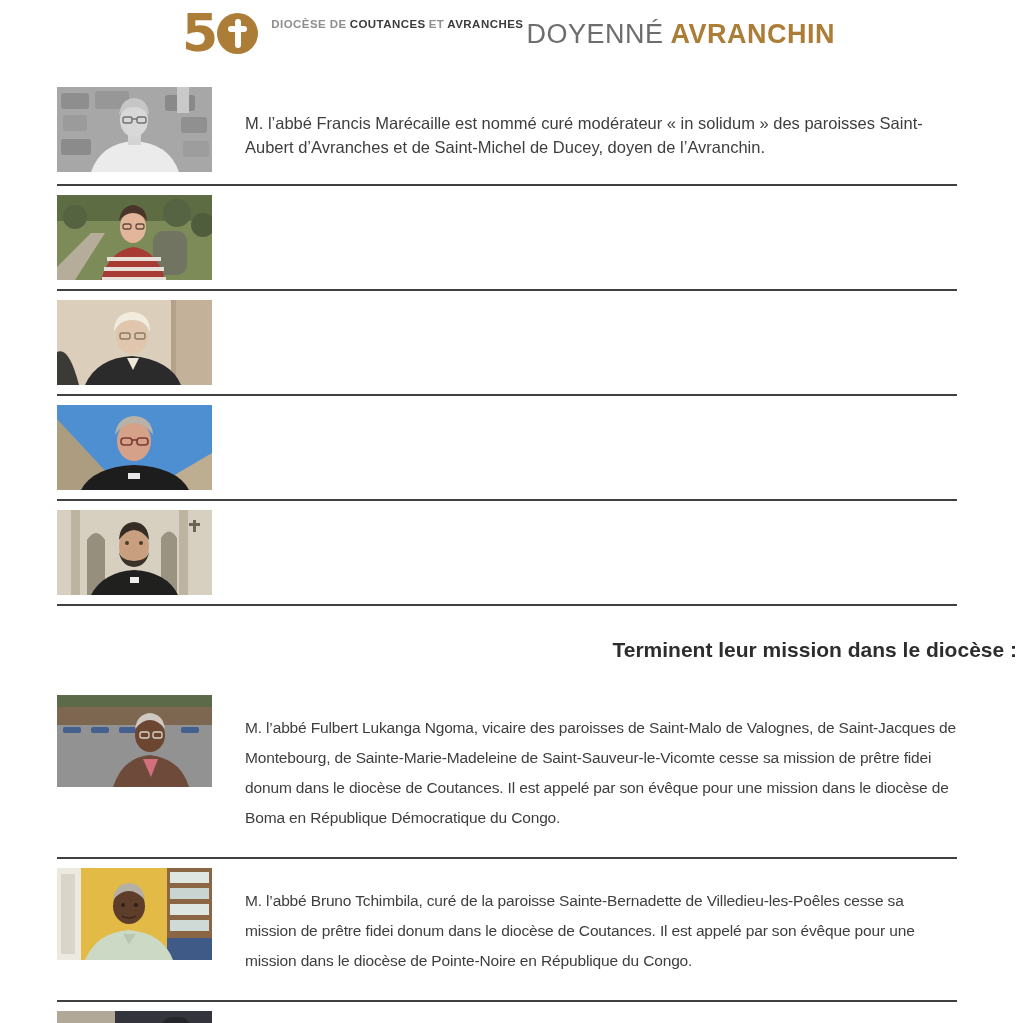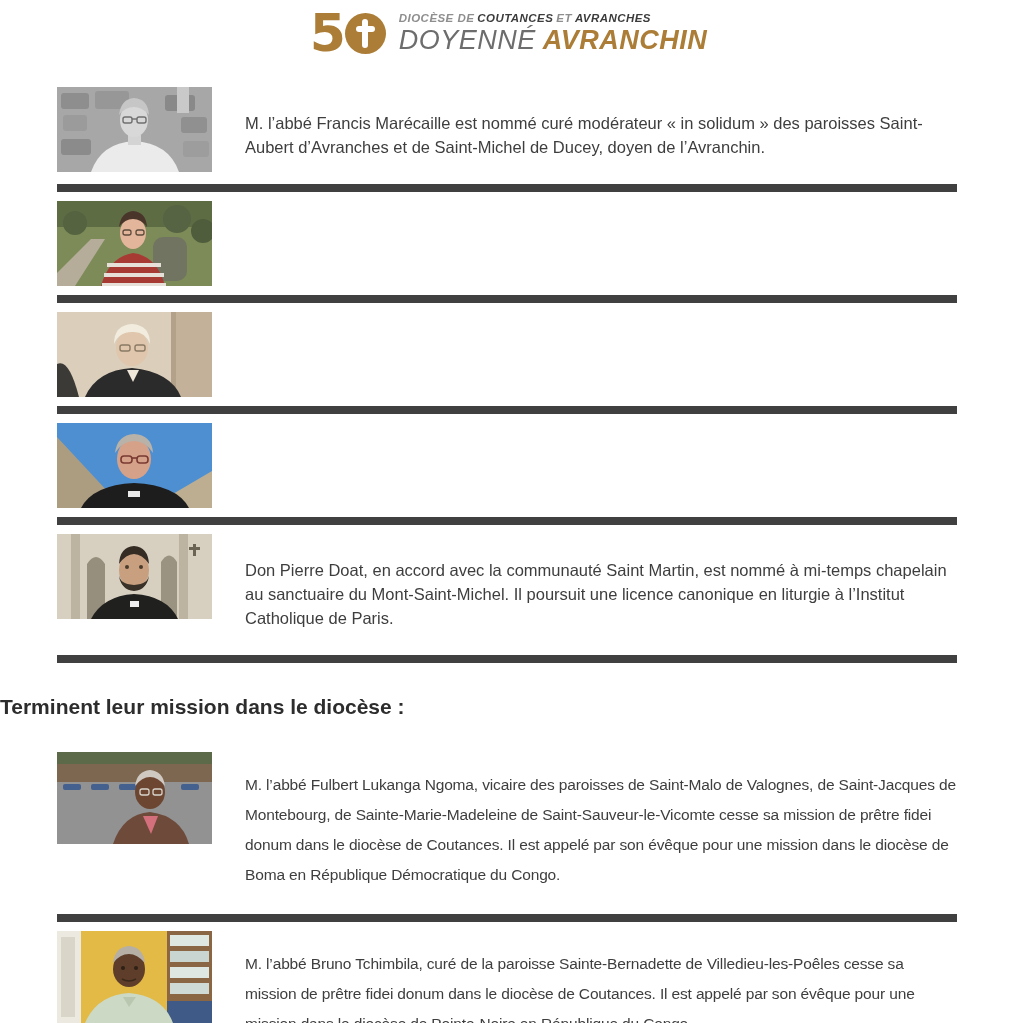--- a/index.html
+++ b/index.html
@@ -25,53 +25,53 @@
     background:#ab7d36; margin-left:2px;
   }
   .logo-zero .cross-v {
     position:absolute; left:17.5px; top:6px; width:6px; height:29px;
     background:#ffffff; border-radius:3px;
   }
   .logo-zero .cross-h {
     position:absolute; left:11px; top:13px; width:19px; height:6px;
     background:#ffffff; border-radius:3px;
   }
-  .header-text { display:flex; flex-direction:column;font-style:italic; }
+  .header-text { display:flex; flex-direction:row; }
   .hline1 { font-size:11.5px; font-weight:700; color:#8e8e8e; letter-spacing:0.45px; }
   .hline1 .dark { color:#3c3c3c; }
   .hline1 span { margin-right:3px; }
   .hline2 { font-size:27px; margin-top:1px; line-height:30px; }
   .hline2 .gray { color:#6d6d6d; font-weight:400; letter-spacing:0.5px; }
   .hline2 .gold { color:#ab7d36; font-weight:700; margin-left:7px; letter-spacing:0.5px; }
 
   
   .content { margin-top:28px; }
   .row {
     display:flex; align-items:flex-start;
     margin:0 60px 0 57px;
     padding:9px 0 9px 0;
-    border-bottom:8px solid #404040;
+    border-bottom:2px solid #404040;
   }
   .row.first { padding-top:0; }
   .photo { flex:0 0 155px; height:85px; }
   .row.tall .photo { height:92px; }
   .photo svg { display:block; width:155px; }
   .entry-text {
     margin-left:33px; padding-top:7px;
     font-size:16.5px; line-height:24px; color:#3e3e3e;
     max-width:712px;
   }
   .row.tall .entry-text {
     font-size:15.5px; line-height:30px; letter-spacing:-0.15px;
     max-width:755px; padding-top:2px;
   }
 
   
   .section-heading {
-    text-align:left; font-size:21px; font-weight:700; color:#2d2d2d;
+    text-align:right; font-size:21px; font-weight:700; color:#2d2d2d;
     margin:32px 0 24px 0;
   }
 </style>
 </head>
 <body>
 
 <div class="header">
   <div class="logo-mark">
     <span class="logo-five">5</span>
     <span class="logo-zero">
@@ -184,21 +184,20 @@
         <path d="M34 85 Q46 62 77 60 Q110 62 121 85 Z" fill="#20201e"></path>
         <rect x="73" y="67" width="9" height="6" fill="#ededed"></rect>
         <ellipse cx="77" cy="36" rx="15" ry="18" fill="#c9a07f"></ellipse>
         <path d="M63 42 Q64 56 77 57 Q90 56 91 42 Q91 52 77 53 Q63 52 63 42 Z" fill="#3a3128"></path>
         <path d="M62 40 Q62 54 77 56 Q92 54 92 40 Q92 50 77 51 Q62 50 62 40 Z" fill="#3a3128"></path>
         <path d="M62 30 Q63 13 77 12 Q91 13 92 30 Q85 20 77 20 Q69 20 62 30 Z" fill="#352c24"></path>
         <circle cx="70" cy="33" r="2" fill="#4a3b2d"></circle>
           <circle cx="84" cy="33" r="2" fill="#4a3b2d"></circle>
       </svg>
     </div>
-    <p class="entry-text">Don Pierre Doat, en accord avec la communauté Saint Martin, est nommé à mi-temps chapelain au sanctuaire du Mont-Saint-Michel. Il poursuit une licence canonique en liturgie à l’Institut Catholique de Paris.</p>
   </div>
 
   <h2 class="section-heading">Terminent leur mission dans le diocèse :</h2>
 
   <div class="row tall">
     <div class="photo">
       <svg viewBox="0 0 155 92">
         <rect width="155" height="92" fill="#929292"></rect>
         <rect width="155" height="14" fill="#5c6a4a"></rect>
         <rect y="12" width="155" height="18" fill="#7d6750"></rect>

